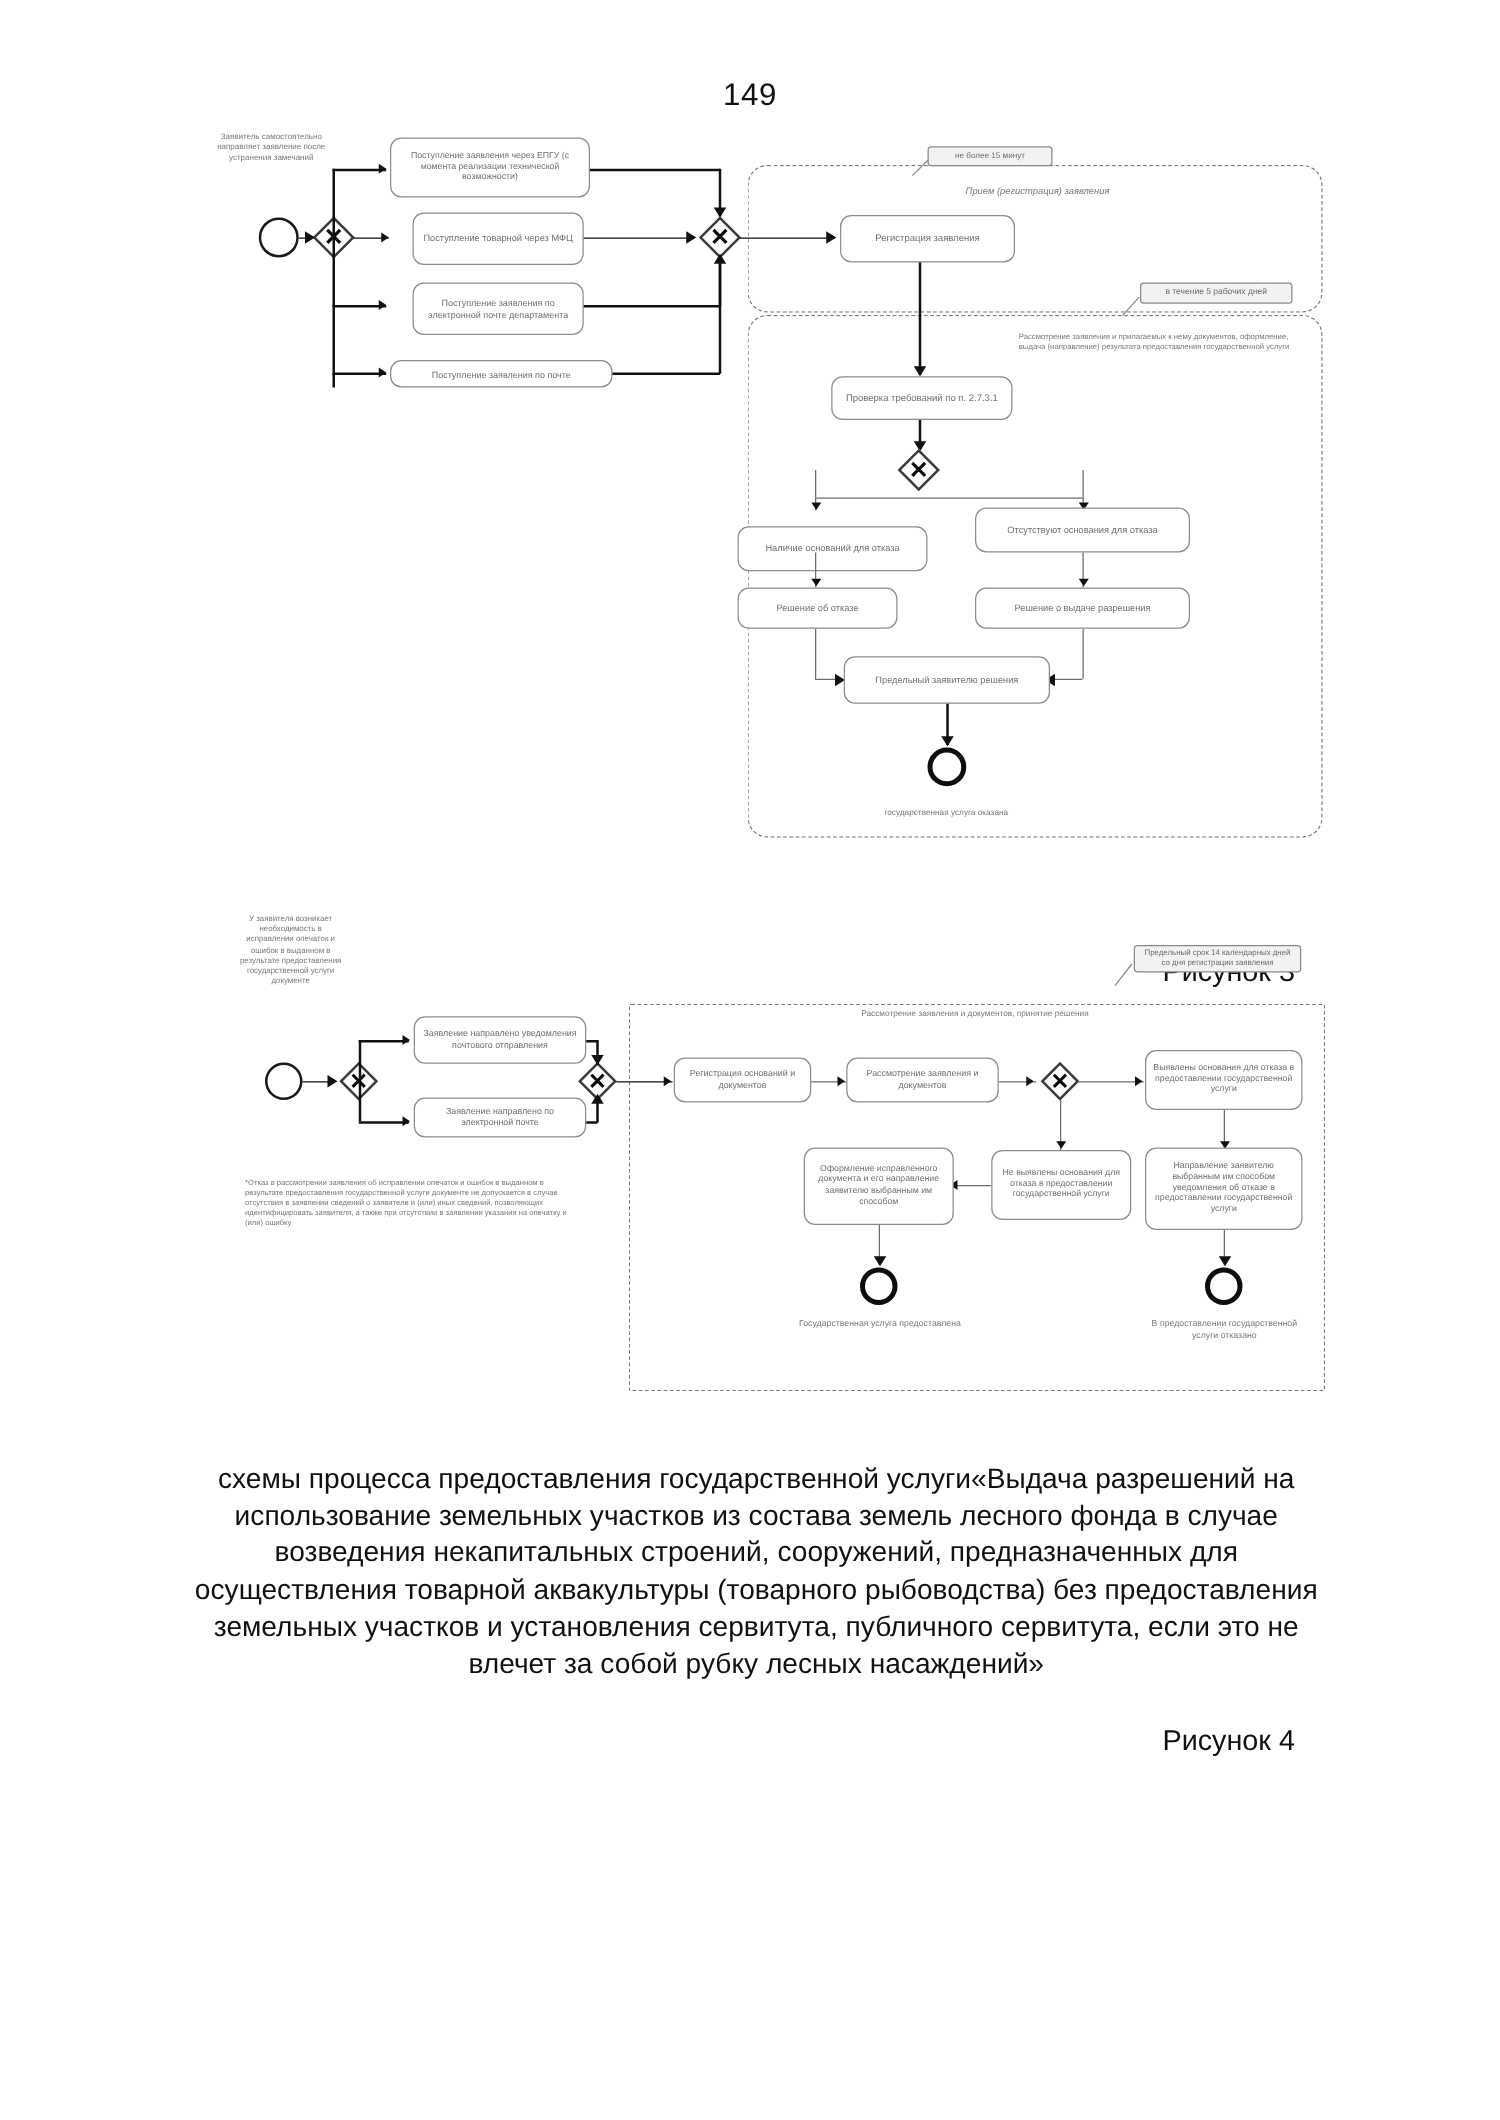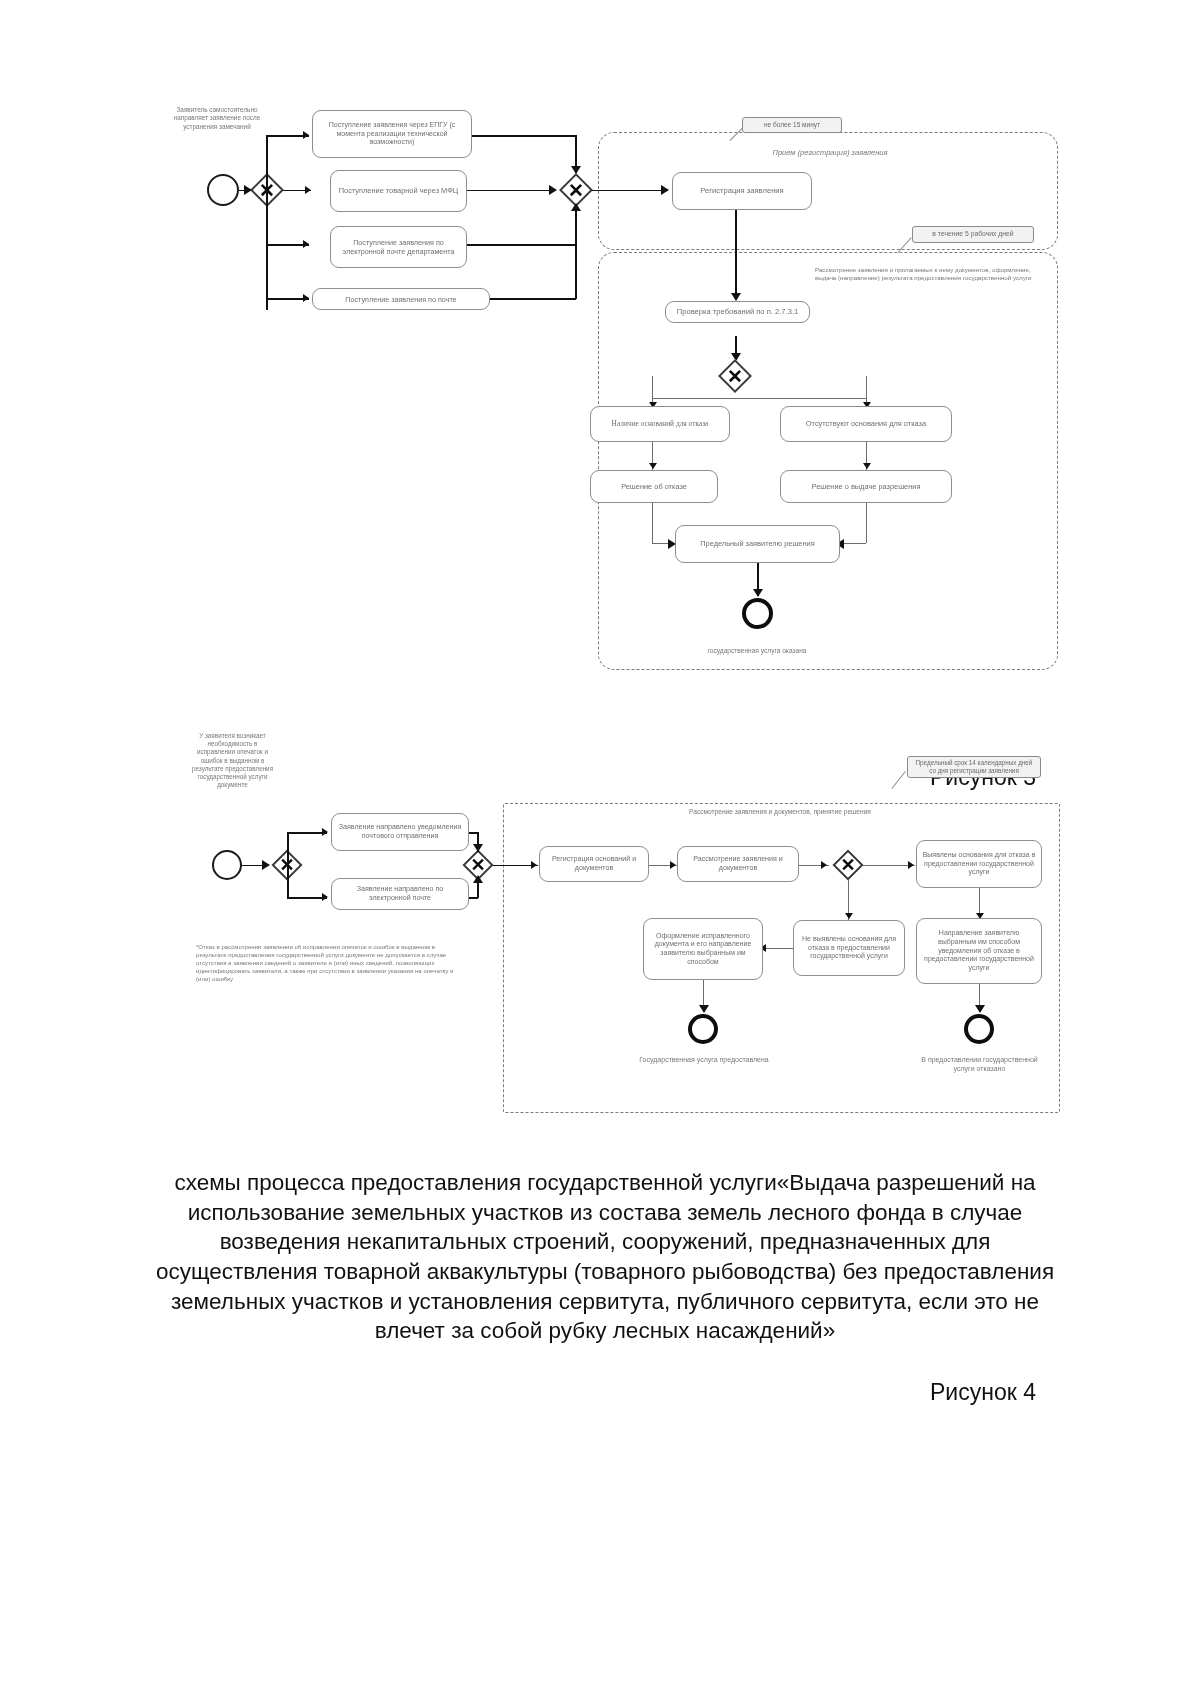--- a/index.html
+++ b/index.html
@@ -181,20 +181,21 @@
     font-size: 22.5px;
     line-height: 1.32;
     color: #111;
   }
 </style>
 </head>
 <body>
 
 <div class="page">
 
+  <div class="page-number">149</div>
 
   <div class="diagram" style="left:0; top:0; width:1200px; height:720px;">
 
     <div class="pool" style="left:598px; top:132px; width:460px; height:118px;"></div>
     <div class="pool" style="left:598px; top:252px; width:460px; height:418px;"></div>
 
     <div class="lbl" style="left:640px; top:148px; width:380px; font-size:7.5px;font-style:italic;">Прием (регистрация) заявления</div>
     <div class="lbl" style="left:815px; top:266px; width:235px; font-size:6.2px; text-align:left;">Рассмотрение заявления и прилагаемых к нему документов, оформление, выдача (направление) результата предоставления государственной услуги</div>
 
     <div class="callout" style="left:742px; top:117px; width:100px; height:16px; font-size:6.5px;">не более 15 минут</div>
@@ -252,39 +253,39 @@
     <div class="ln v" style="left:575px; top:207px; height:92px;"></div>
 
     <div class="ln h" style="left:592px; top:189.5px; width:76px;"></div>
     <div class="arw right" style="left:661px; top:185px;"></div>
 
     <div class="node shadow" style="left:672px; top:172px; width:140px; height:38px; font-size:7.6px;">Регистрация заявления</div>
 
     <div class="ln v" style="left:735px; top:210px; height:90px;"></div>
     <div class="arw down" style="left:731px; top:293px;"></div>
 
-    <div class="node shadow" style="left:665px; top:301px; width:145px; height:22px; font-size:7.6px;">Проверка требований по п. 2.7.3.1</div>
+    <div class="node shadow" style="left:665px; top:301px; width:145px; height:35px; font-size:7.6px;">Проверка требований по п. 2.7.3.1</div>
 
     <div class="ln v" style="left:735px; top:336px; height:24px;"></div>
     <div class="arw down" style="left:731px; top:353px;"></div>
 
     <div class="gw-wrap" style="left:719px; top:360px; width:32px; height:32px;">
       <div class="gw" style="left:4px; top:4px; width:24px; height:24px;"></div>
       <div class="gw-x" style="left:0; top:0; width:32px; height:32px; font-size:19px;">✕</div>
     </div>
 
     <div class="ln thin h" style="left:652px; top:398px; width:215px;"></div>
     <div class="ln thin v" style="left:652px; top:376px; height:22px;"></div>
     <div class="ln thin v" style="left:866px; top:376px; height:22px;"></div>
     <div class="ln thin v" style="left:652px; top:398px; height:10px;"></div>
     <div class="ln thin v" style="left:866px; top:398px; height:10px;"></div>
     <div class="arw small down" style="left:648.5px; top:402px;"></div>
     <div class="arw small down" style="left:862.5px; top:402px;"></div>
 
-    <div class="node shadow" style="left:590px; top:406px; width:140px; height:36px; font-size:7.4px;font-family:Liberation Serif, serif;">Наличие оснований для отказа</div>
+    <div class="node shadow" style="left:590px; top:421px; width:152px; height:36px; font-size:7.4px;">Наличие оснований для отказа</div>
     <div class="node shadow" style="left:780px; top:406px; width:172px; height:36px; font-size:7.4px;">Отсутствуют основания для отказа</div>
 
     <div class="ln thin v" style="left:652px; top:442px; height:28px;"></div>
     <div class="arw small down" style="left:648.5px; top:463px;"></div>
     <div class="ln thin v" style="left:866px; top:442px; height:28px;"></div>
     <div class="arw small down" style="left:862.5px; top:463px;"></div>
 
     <div class="node shadow" style="left:590px; top:470px; width:128px; height:33px; font-size:7.4px;">Решение об отказе</div>
     <div class="node shadow" style="left:780px; top:470px; width:172px; height:33px; font-size:7.4px;">Решение о выдаче разрешения</div>
 

